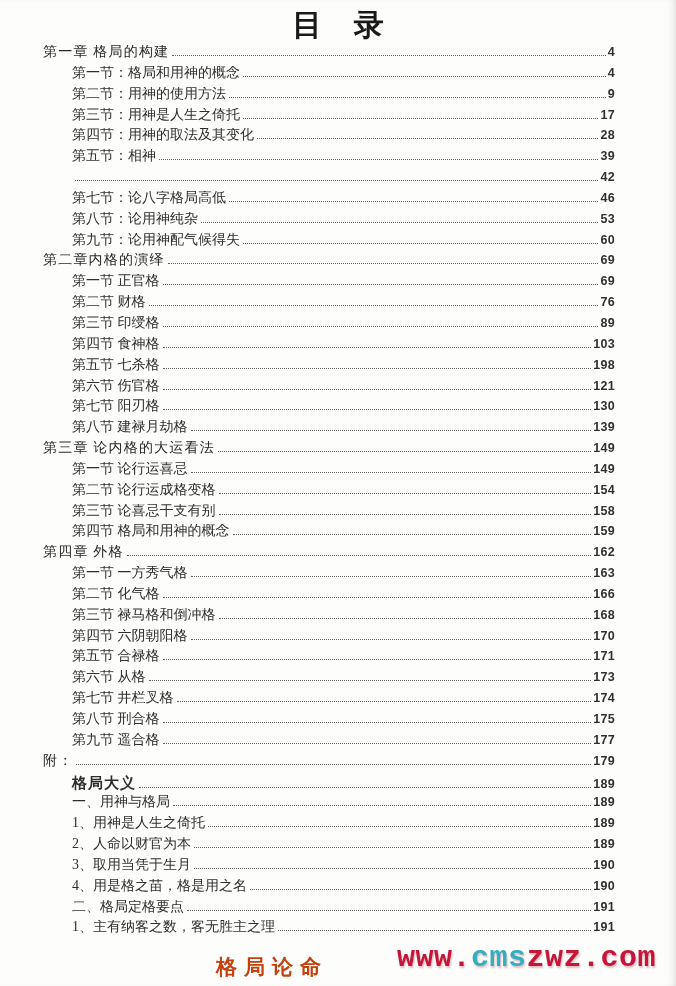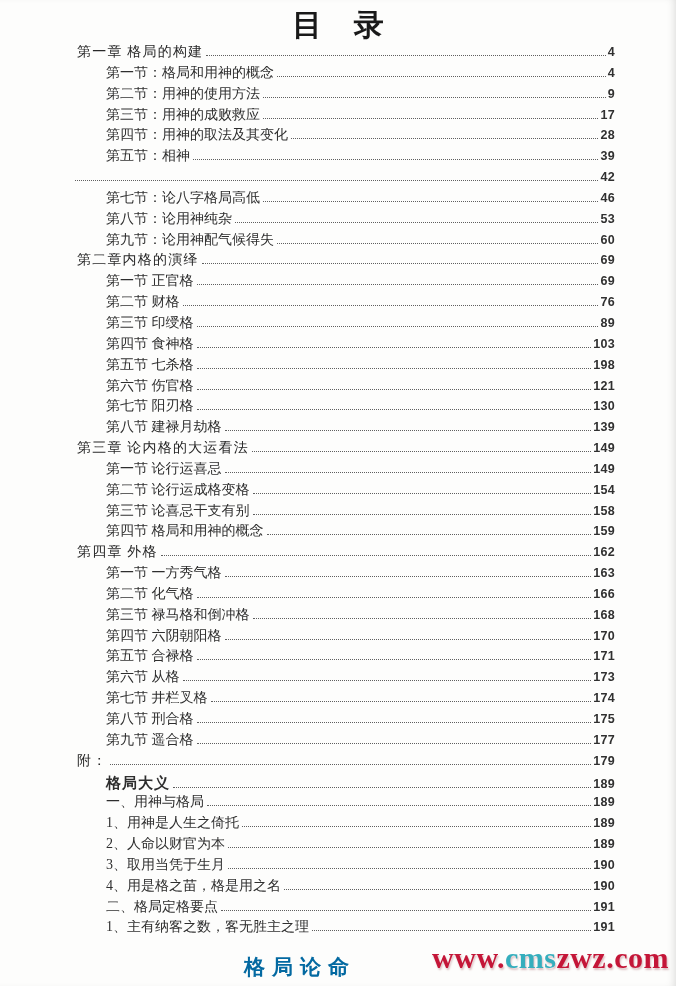--- a/index.html
+++ b/index.html
@@ -38,21 +38,20 @@
     height: 20.85px;
     font-size: 14px;
     white-space: nowrap;
     overflow: hidden;
   }
   .row.lvl1 { padding-left: 29px; }
   .row.lvl0 .lbl { letter-spacing: 1.2px; color: #282828; }
   .lbl {
     flex: 0 0 auto;
     line-height: 1;
-    margin-left: 34px;
   }
   .row.bold-entry .lbl {
     font-family: Liberation Sans, sans-serif;
     font-weight: bold;
     font-size: 15px;
     letter-spacing: 1px;
   }
   .dots {
     flex: 1 1 auto;
     min-width: 6px;
@@ -63,33 +62,33 @@
   .pg {
     flex: 0 0 auto;
     font-family: "Liberation Sans", sans-serif;
     font-size: 12.5px;
     font-weight: bold;
     letter-spacing: 0.3px;
     color: #303030;
   }
   .footer-title {
     position: absolute;
-    left: 244px;
+    left: 216px;
     top: 953px;
     font-family: "DejaVu Serif", serif;
     font-size: 21px;
     font-weight: bold;
     letter-spacing: 7px;
-    color: #0369a1;
+    color: #c2410c;
   }
   .watermark {
     position: absolute;
-    right: 7px;
+    right: 20px;
     top: 941px;
-    font-family: Liberation Serif, serif;
+    font-family: Liberation Mono, monospace;
     font-size: 30px;
     font-weight: bold;
     letter-spacing: 0.5px;
     text-shadow: 1px 2px 2px rgba(120,0,20,0.25);
     white-space: nowrap;
   }
   .wm-red  { color: var(--wm-red, #c41638); }
   .wm-teal { color: var(--wm-teal, #35aebd); }
 </style>
 </head>
@@ -109,21 +108,21 @@
     <span class="lbl">第一节：格局和用神的概念</span>
     <span class="dots"></span>
     <span class="pg">4</span>
   </div>
       <div class="row lvl1">
     <span class="lbl">第二节：用神的使用方法</span>
     <span class="dots"></span>
     <span class="pg">9</span>
   </div>
       <div class="row lvl1">
-    <span class="lbl">第三节：用神的成败救应</span>
+    <span class="lbl">第三节：用神是人生之倚托</span>
     <span class="dots"></span>
     <span class="pg">17</span>
   </div>
       <div class="row lvl1">
     <span class="lbl">第四节：用神的取法及其变化</span>
     <span class="dots"></span>
     <span class="pg">28</span>
   </div>
       <div class="row lvl1">
     <span class="lbl">第五节：相神</span>

